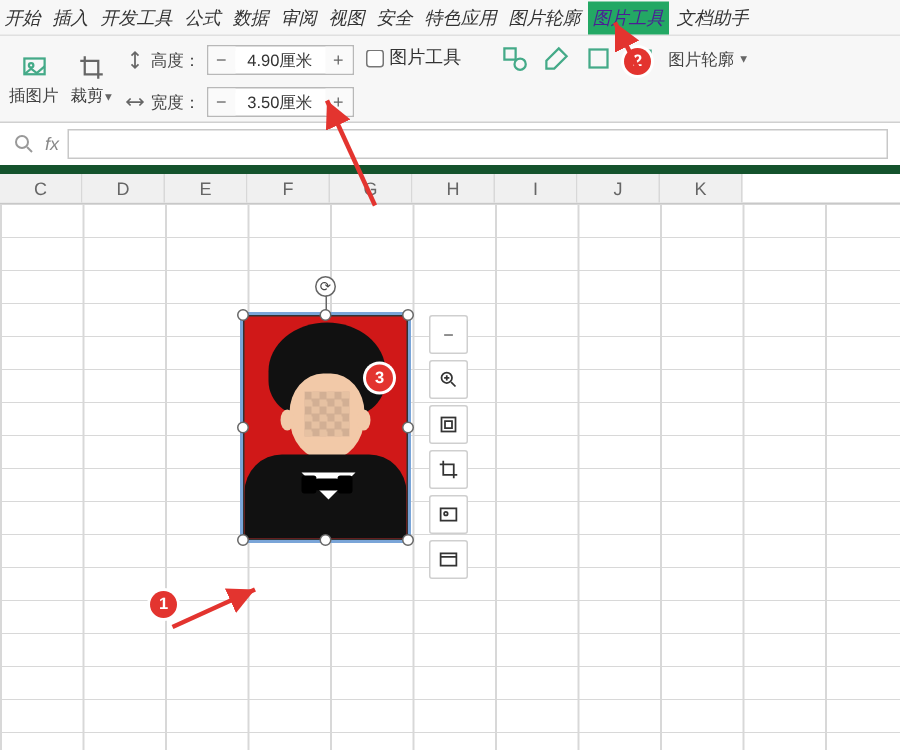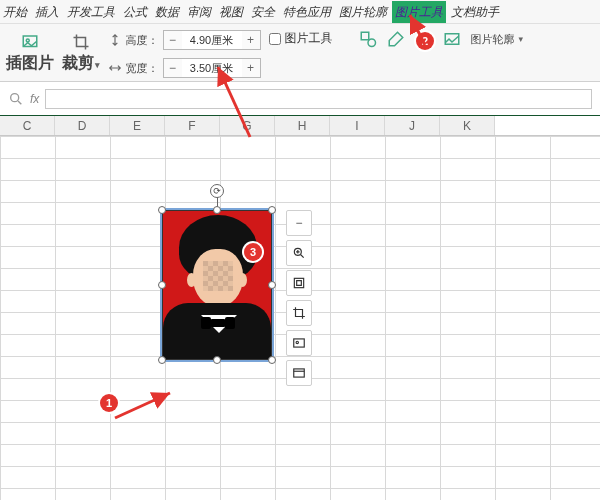--- a/index.html
+++ b/index.html
@@ -9,37 +9,37 @@
 .menubar { height:24px; display:flex; align-items:center; padding-left:0; background:#f7f7f7; border-bottom:1px solid #e0e0e0; gap:2px;font-style:italic; }
 .menubar span { padding:2px 3px; line-height:18px; white-space:nowrap; }
 .menubar span.active { background:#23a864; color:#4c1d95; }
 .menubar .extra { margin-left:auto; display:flex; gap:6px; align-items:center; padding-right:8px; color:#555; }
 .menubar .extra svg { width:14px; height:14px; }
 
 
 .ribbon { height:58px; background:#f7f7f7; border-bottom:1px solid #d0d0d0; display:flex; align-items:flex-start; padding-top:6px; gap:8px; padding-left:6px; overflow:hidden; white-space:nowrap; }
 .rgroup { display:flex; flex-direction:column; align-items:center; gap:2px; justify-content:center; height:46px; }
 .ricon { width:18px; height:18px; color:#4a6; }
-.rlabel { color:#444; font-size:16px;font-weight:bold; }
+.rlabel { color:#444; font-size:11px; }
 .sizebox { display:flex; flex-direction:column; gap:8px; }
 .sizerow { display:flex; align-items:center; gap:4px; }
 .sizerow .lbl { font-size:11px; color:#444; }
 .spin { display:flex; align-items:center; border:1px solid #b8b8b8; background:#fff; height:20px; }
 .spin button { width:18px; height:18px; border:none; background:#fafafa; color:#666; cursor:pointer; }
 .spin input { width:60px; border:none; text-align:center; font-size:11px; outline:none; }
 .checkrow { display:flex; align-items:center; gap:4px; font-size:11px; color:#444; }
 .checkrow input { width:12px; height:12px; }
 .rightbtns { display:flex; flex-direction:column; gap:2px; }
 .rightbtns .row { display:flex; gap:10px; align-items:center;justify-content:space-between; }
 .btnv { display:flex; align-items:center; gap:3px; font-size:11px; color:#444; }
 .btnv svg { width:16px; height:16px; }
 .drop::after { content:"▾"; font-size:9px; color:#666; margin-left:1px; }
 
 
-.formulabar { height:34px; background:#fff; border-bottom:1px solid #14532d; display:flex; align-items:center; padding:0 8px; gap:6px; }
+.formulabar { height:34px; background:#fff; border-bottom:6px solid #14532d; display:flex; align-items:center; padding:0 8px; gap:6px; }
 .fx { color:#888; font-style:italic; }
 .fxinput { flex:1; height:20px; border:1px solid #c8c8c8; }
 
 
 .grid { position:relative; height:384px; background:#fff; }
 .colhead { display:flex; height:20px; border-bottom:1px solid #c8c8c8; }
 .colhead div { flex:0 0 55px; text-align:center; line-height:20px; color:#666; border-right:1px solid #d8d8d8; background:#f0f0f0; }
 .cells { position:relative; height:364px;
   background-image:linear-gradient(#d8d8d8 1px,transparent 1px),linear-gradient(90deg,#d8d8d8 1px,transparent 1px);
   background-size:55px 22px;

